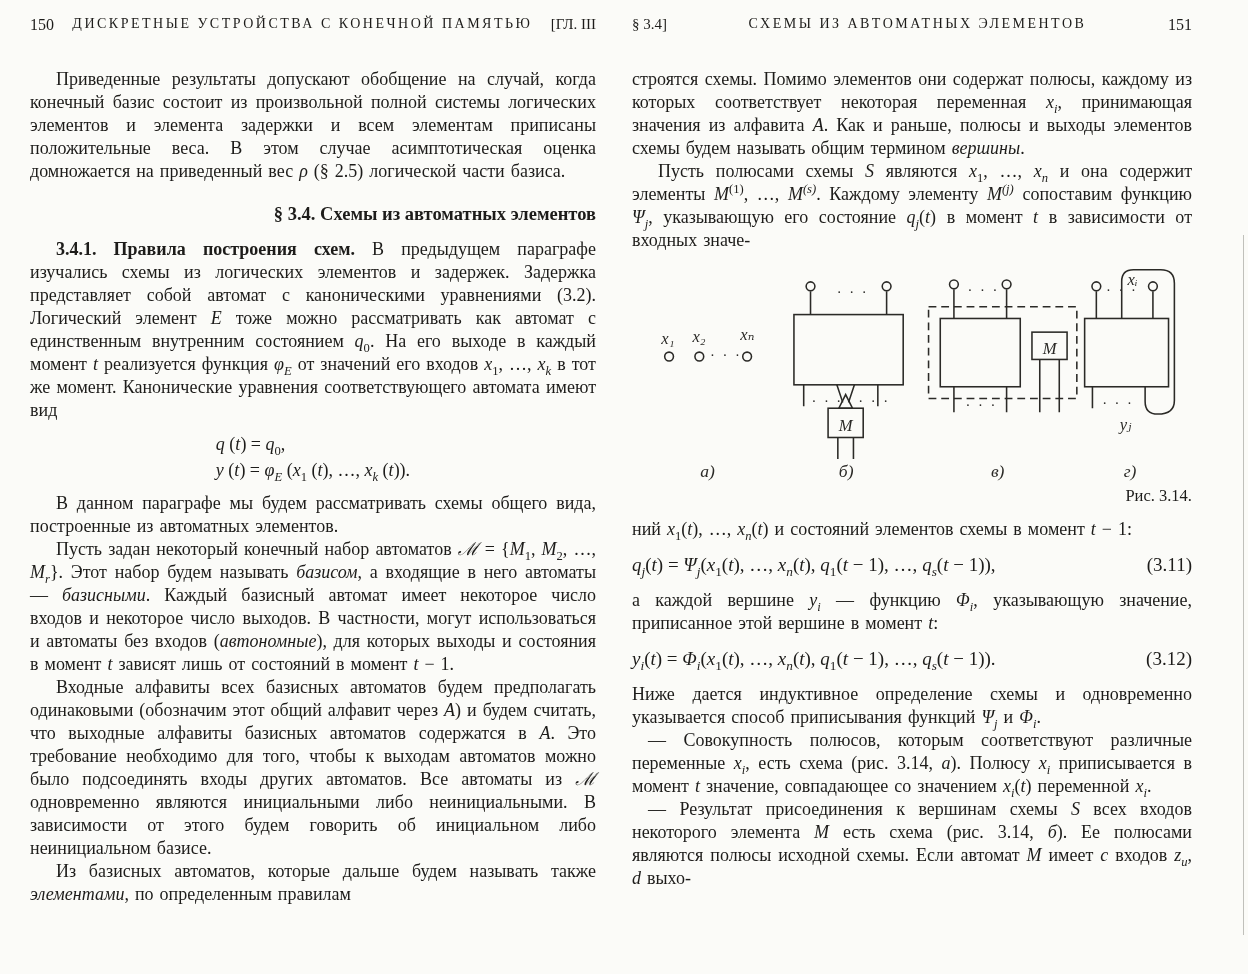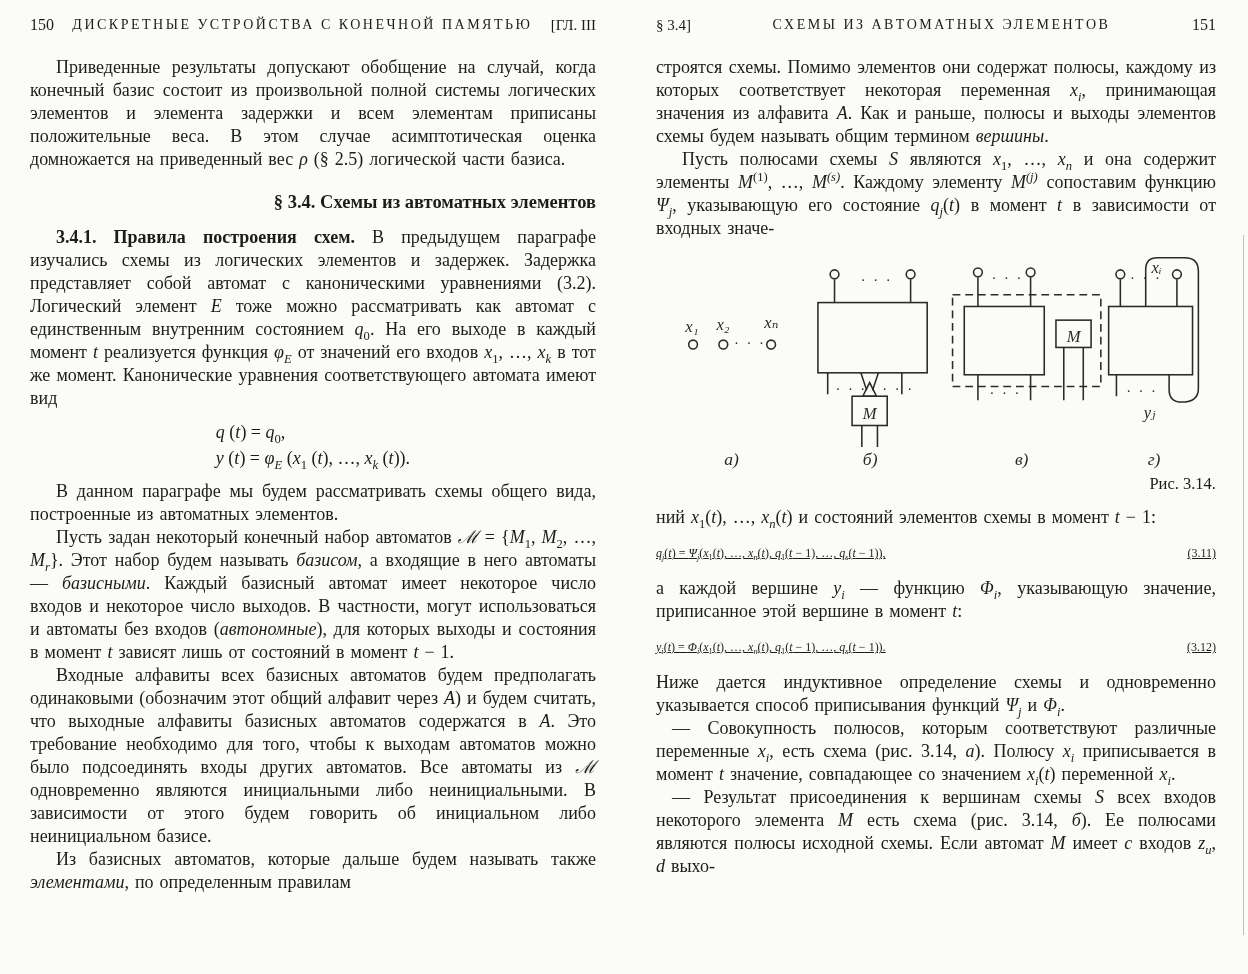--- a/index.html
+++ b/index.html
@@ -3,44 +3,44 @@
 <meta charset="utf-8">
 <style>
   html,body{margin:0;padding:0;}
   body{
     width:1248px;height:974px;overflow:hidden;position:relative;
     background:#fbfbf8;color:#1d1c1a;
     font-family:"Liberation Serif","DejaVu Serif",serif;
   }
   .col{position:absolute;top:16px;}
   .col.left{left:30px;width:566px;}
-  .col.right{left:656px;width:560px;}
+  .col.right{left:632px;width:560px;}
   .runhead{
-    display:flex;align-items:center;justify-content:space-between;
-    font-size:15px;margin-bottom:22px;white-space:nowrap;
+    display:flex;align-items:flex-start;justify-content:space-between;
+    font-size:15px;margin-bottom:34px;white-space:nowrap;
   }
   .runhead .rh-title{
     flex:1;text-align:center;letter-spacing:2.5px;font-size:14px;
   }
   .runhead .rh-num{font-size:16px;}
   p{margin:0;text-align:justify;font-size:18px;line-height:23px;word-spacing:1.5px;}
   p.ind{text-indent:26px;}
   p.dash{text-indent:16px;}
   h2{
     font-size:18.5px;line-height:22px;margin:20px 0 13px 0;
     font-weight:bold;text-align:right;
   }
   .it{font-style:italic;}
   .bd{font-weight:bold;}
   sub,sup{font-size:70%;line-height:0;}
   .eq-center{margin:9px 0 9px 0;text-align:center;font-size:18px;line-height:26px;}
   .eq-center .eq-inner{display:inline-block;text-align:left;}
   .eq-line{
     display:flex;justify-content:space-between;align-items:baseline;
-    font-size:12px;line-height:24px;margin:12px 0;white-space:nowrap;text-decoration:underline;
+    font-size:19px;line-height:24px;margin:12px 0;white-space:nowrap;
   }
   .figure{margin:6px 0 4px 0;}
   .figure svg{display:block;width:558px;height:auto;}
   .fig-caption{text-align:right;font-size:16.5px;margin:2px 0 12px 0;}
   .svg-label{font-style:italic;font-size:17px;}
   .svg-sublabel{font-style:italic;font-size:18px;}
   .svg-dots{font-size:15px;letter-spacing:2px;}
   .scan-line{position:absolute;width:1px;background:#909088;}
 </style>
 </head>

